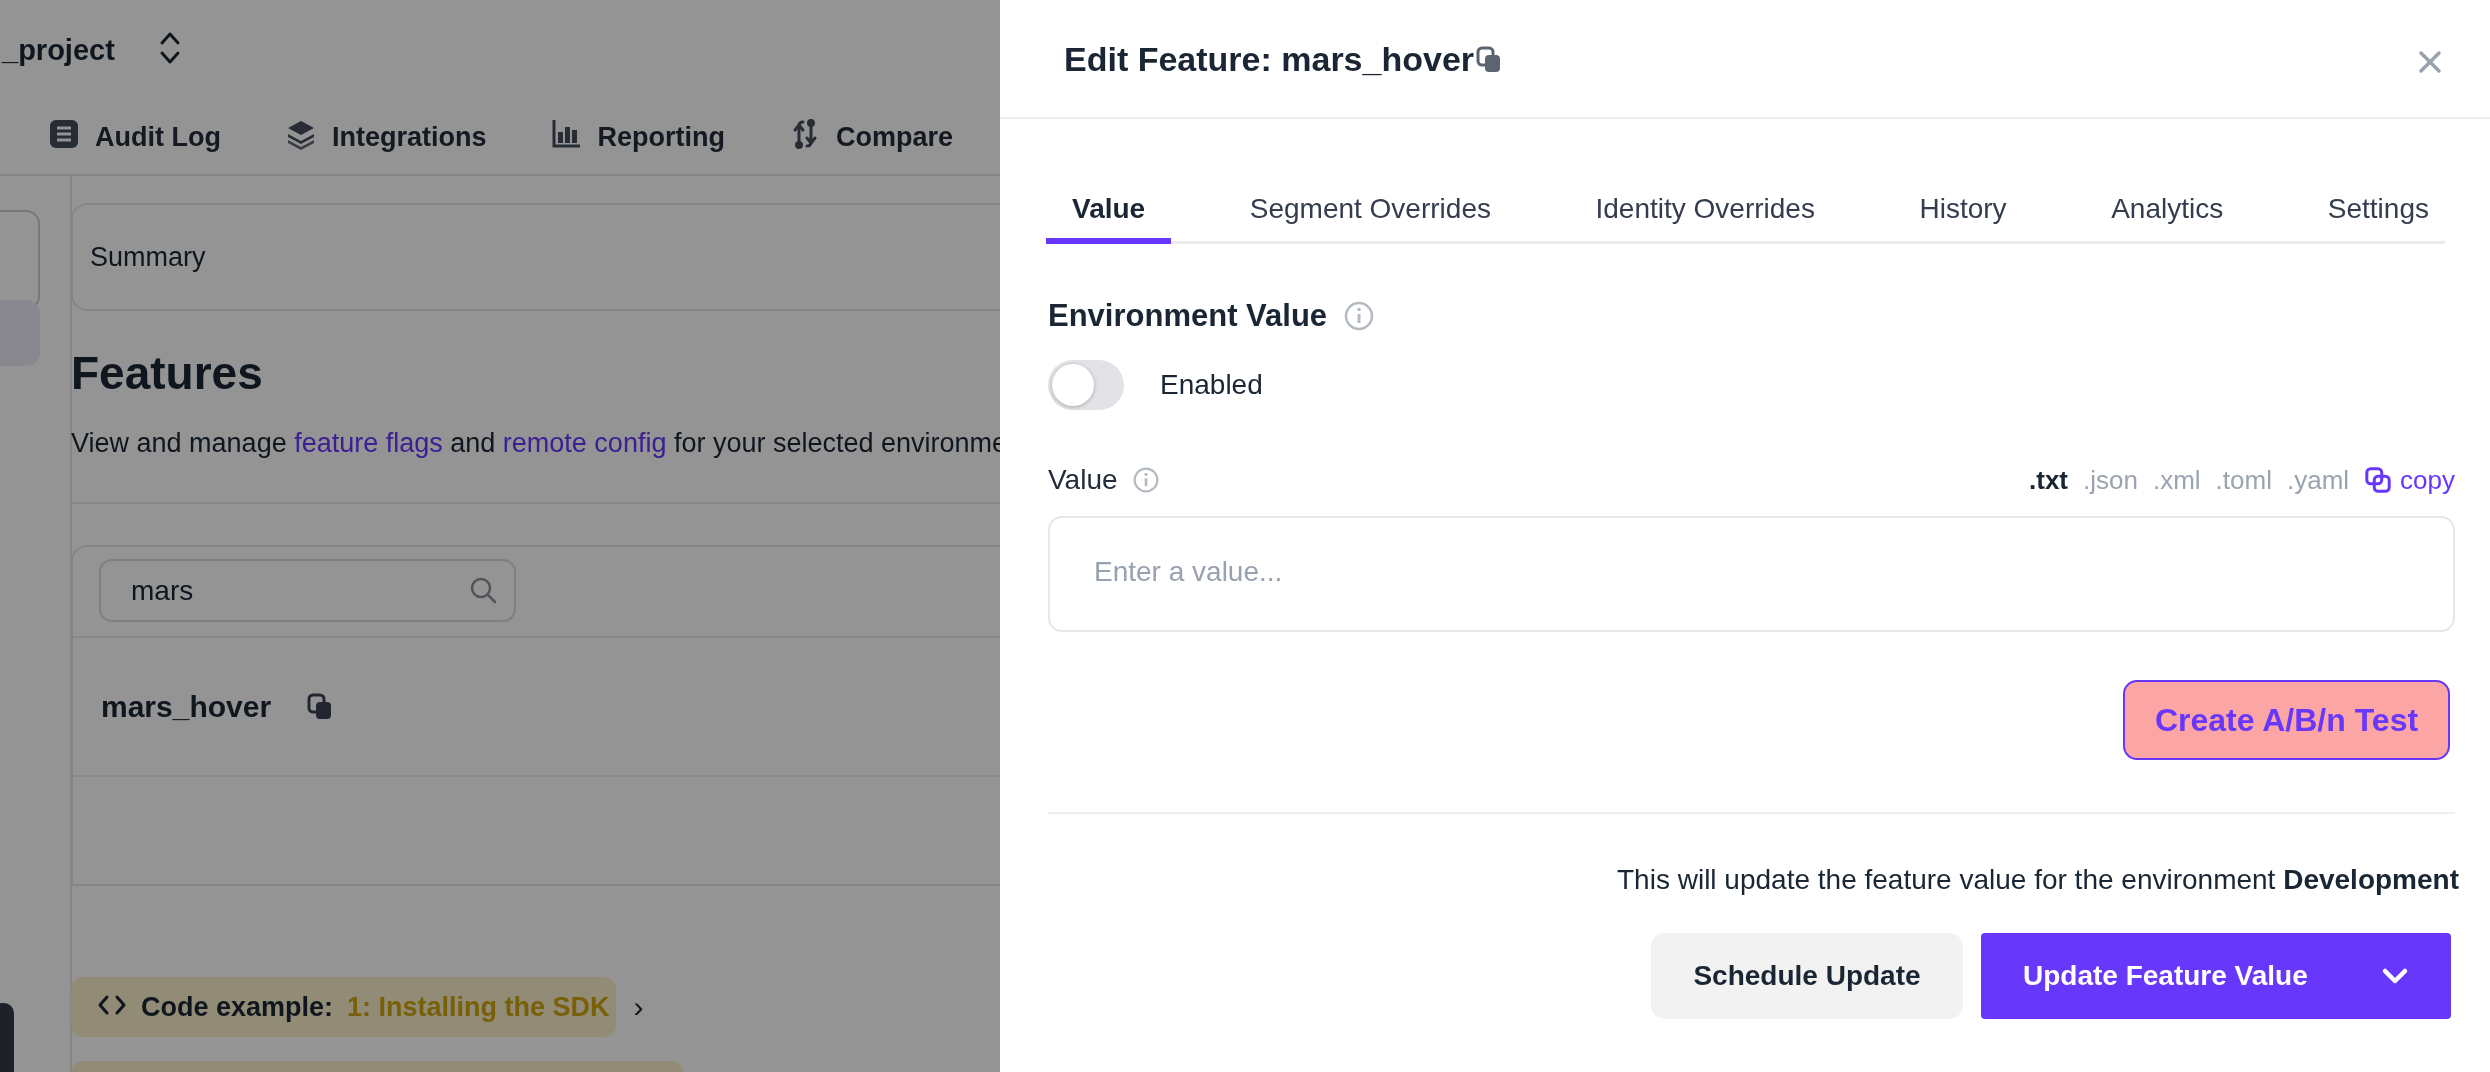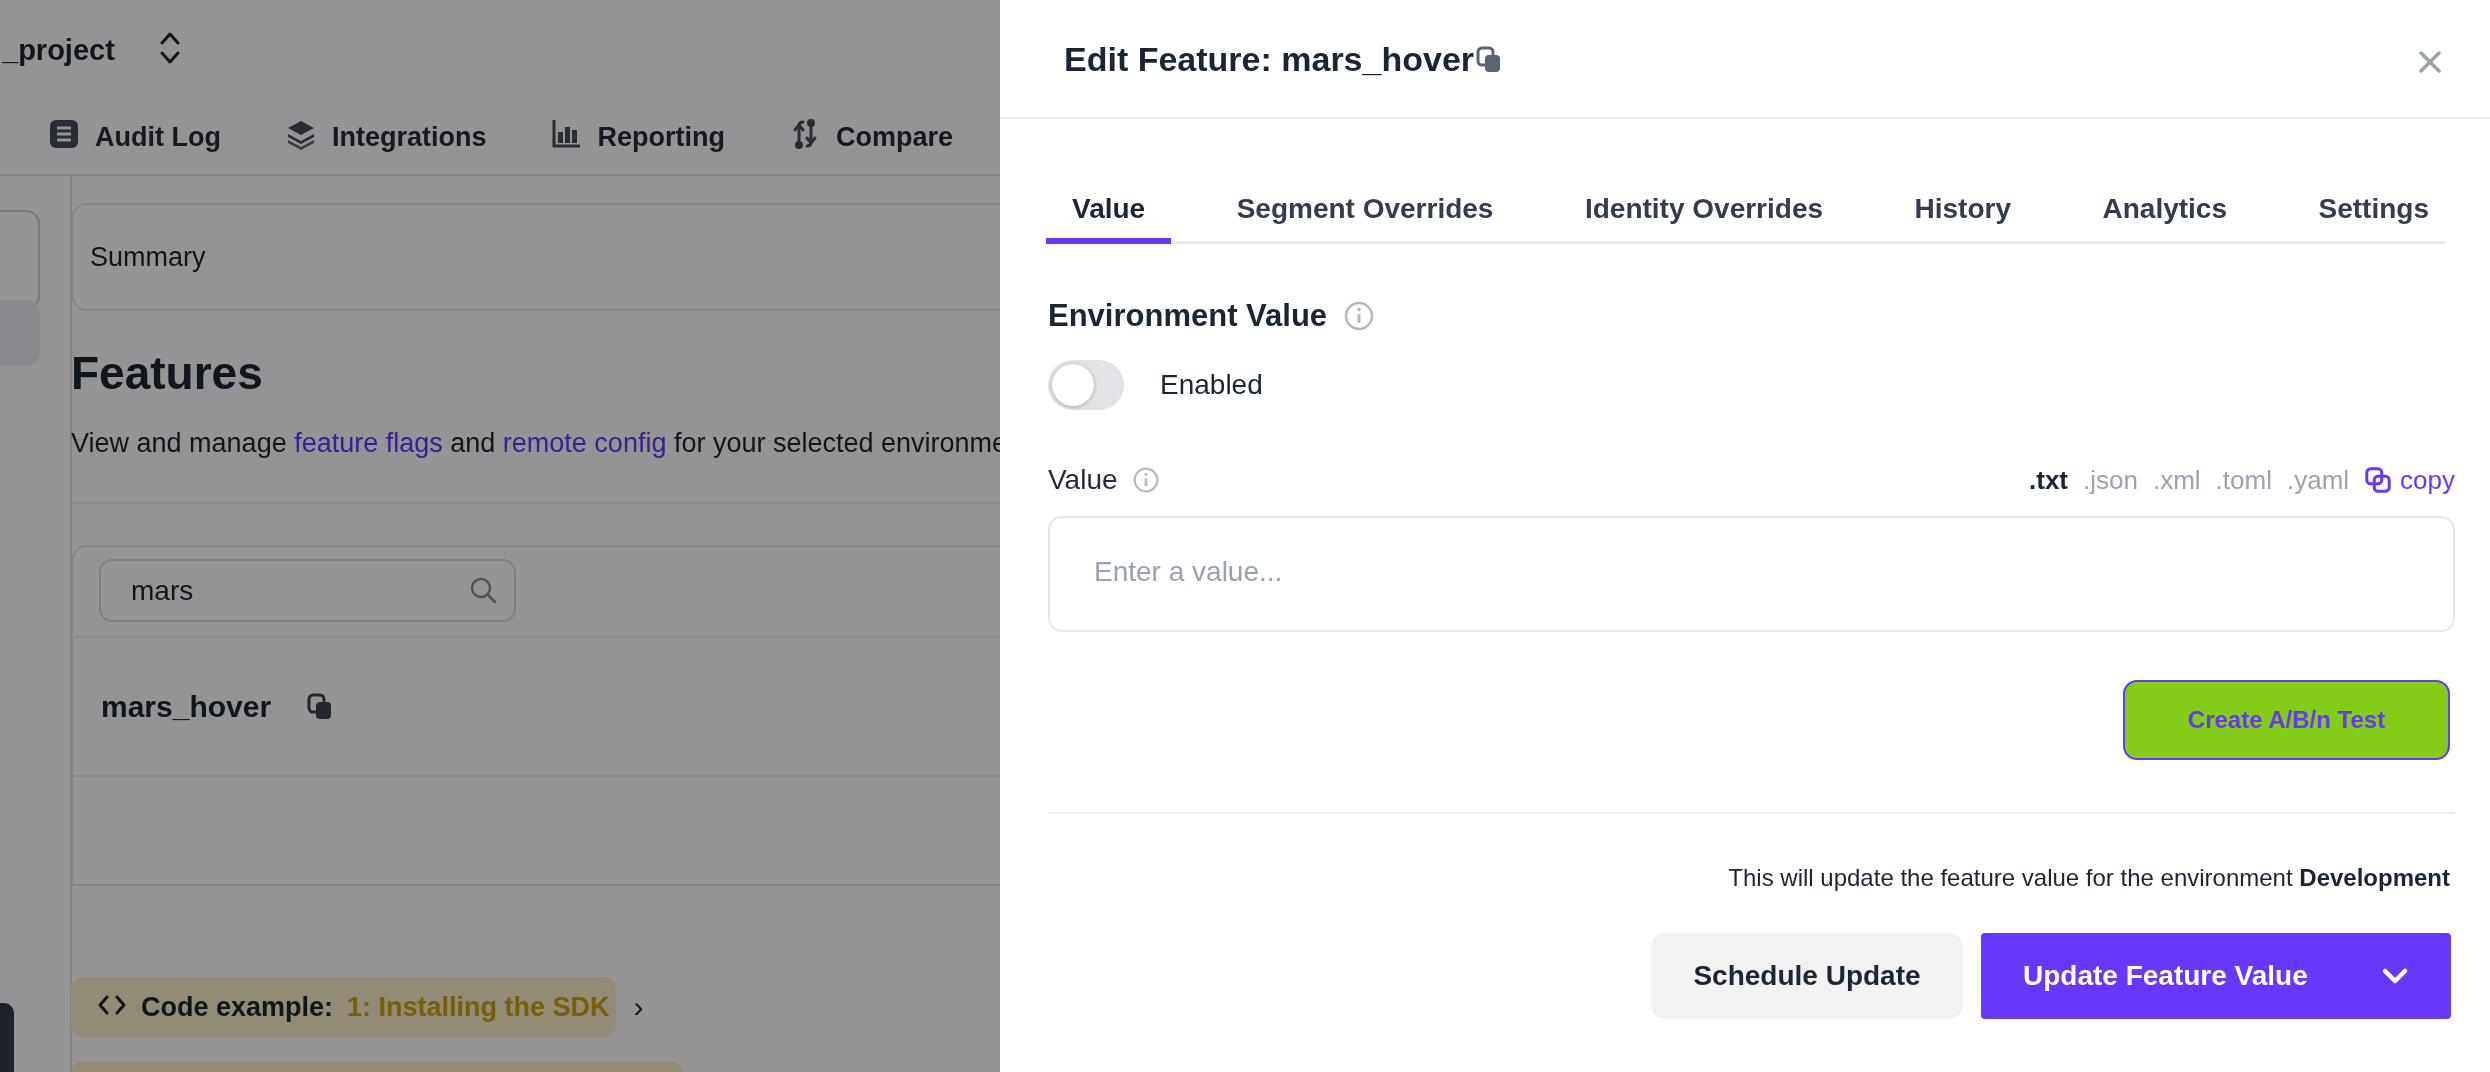--- a/index.html
+++ b/index.html
@@ -61,21 +61,21 @@
   
   .modal{position:absolute;left:1000px;top:0;width:1490px;height:1072px;background:#fff;}
   .modal-header{position:absolute;left:0;top:0;width:100%;height:119px;}
   .modal-title-row{position:absolute;left:64px;top:0;height:119px;display:flex;align-items:center;}
   .modal-title{font-size:34px;font-weight:bold;color:var(--text-dark);}
   .close-btn{position:absolute;left:1408px;top:40px;width:44px;height:44px;display:flex;align-items:center;justify-content:center;color:#9aa2ad;cursor:pointer;background:none;border:none;}
   .header-divider{position:absolute;left:0;top:117px;width:100%;height:2px;background:var(--border-soft);}
 
   .modal-tabs{position:absolute;left:46px;right:35px;top:180px;height:64px;display:flex;justify-content:space-between;}
   .tabs-baseline{position:absolute;left:0;right:10px;bottom:0;height:3px;background:#eaeaee;}
-  .tab{position:relative;display:flex;align-items:center;padding:0 26px;font-size:28px;color:var(--text-mid);border-bottom:6px solid transparent;cursor:pointer;background:none;border-top:none;border-left:none;border-right:none;font-family:"Liberation Sans",sans-serif;font-weight:bold;}
+  .tab{position:relative;display:flex;align-items:center;padding:0 26px;font-size:28px;color:var(--text-mid);border-bottom:6px solid transparent;cursor:pointer;background:none;border-top:none;border-left:none;border-right:none;font-family:"Liberation Sans",sans-serif;}
   .tab.active{font-weight:bold;color:var(--text-dark);border-bottom-color:var(--accent);}
 
   .env-heading-row{position:absolute;left:48px;top:298px;display:flex;align-items:center;gap:16px;}
   .env-heading{font-size:31px;font-weight:bold;color:var(--text-dark);}
   .info-icon{color:#b4bac2;cursor:pointer;display:inline-flex;}
 
   .toggle-row{position:absolute;left:48px;top:360px;display:flex;align-items:center;gap:36px;}
   .toggle{position:relative;width:76px;height:50px;border-radius:25px;background:var(--toggle-track);cursor:pointer;border:none;}
   .toggle-knob{position:absolute;left:4px;top:4px;width:42px;height:42px;border-radius:50%;background:#fff;box-shadow:0 1px 4px rgba(0,0,0,0.25);}
   .toggle-label{font-size:28px;color:var(--text-dark);}
@@ -84,24 +84,24 @@
   .value-label-wrap{display:flex;align-items:center;gap:14px;}
   .value-label{font-size:28px;color:#242d3d;}
   .format-row{display:flex;align-items:center;gap:15px;}
   .fmt{font-size:26px;color:var(--text-gray);cursor:pointer;}
   .fmt.active{color:var(--text-dark);font-weight:bold;}
   .copy-link{display:flex;align-items:center;gap:8px;color:var(--accent);font-size:26px;cursor:pointer;}
 
   .value-input{position:absolute;left:48px;right:35px;top:516px;height:116px;border:2px solid #e7e7eb;border-radius:14px;resize:none;font-family:"Liberation Sans",sans-serif;font-size:28px;color:var(--text-dark);padding:38px 30px 0 44px;outline:none;}
   .value-input::placeholder{color:#98a1b0;}
 
-  .ab-btn{position:absolute;right:40px;top:680px;width:327px;height:80px;background:#84cc16;border:2px solid var(--accent);border-radius:14px;color:var(--accent);font-size:24px;font-weight:bold;font-family:"Liberation Sans",sans-serif;cursor:pointer;}
+  .ab-btn{position:absolute;right:40px;top:680px;width:327px;height:80px;background:#fca5a5;border:2px solid var(--accent);border-radius:14px;color:var(--accent);font-size:32px;font-weight:bold;font-family:"Liberation Sans",sans-serif;cursor:pointer;}
 
   .footer-divider{position:absolute;left:48px;right:35px;top:812px;height:2px;background:var(--border-soft);}
-  .footer-note{position:absolute;right:40px;top:864px;font-size:24px;color:var(--text-dark);white-space:nowrap;}
+  .footer-note{position:absolute;right:31px;top:864px;font-size:28px;color:var(--text-dark);white-space:nowrap;}
   .footer-note b{font-weight:bold;}
 
   .footer-buttons{position:absolute;right:39px;top:933px;display:flex;gap:18px;}
   .schedule-btn{width:312px;height:86px;background:var(--btn-gray);border:none;border-radius:14px;font-size:28px;font-weight:bold;color:var(--text-dark);font-family:"Liberation Sans",sans-serif;cursor:pointer;}
   .update-btn{width:470px;height:86px;background:var(--accent);border:none;border-radius:4px;display:flex;align-items:center;justify-content:space-between;padding:0 42px;font-size:28px;font-weight:bold;color:#fff;font-family:"Liberation Sans",sans-serif;cursor:pointer;}
 </style>
 </head>
 <body>
 
 <div class="canvas">

